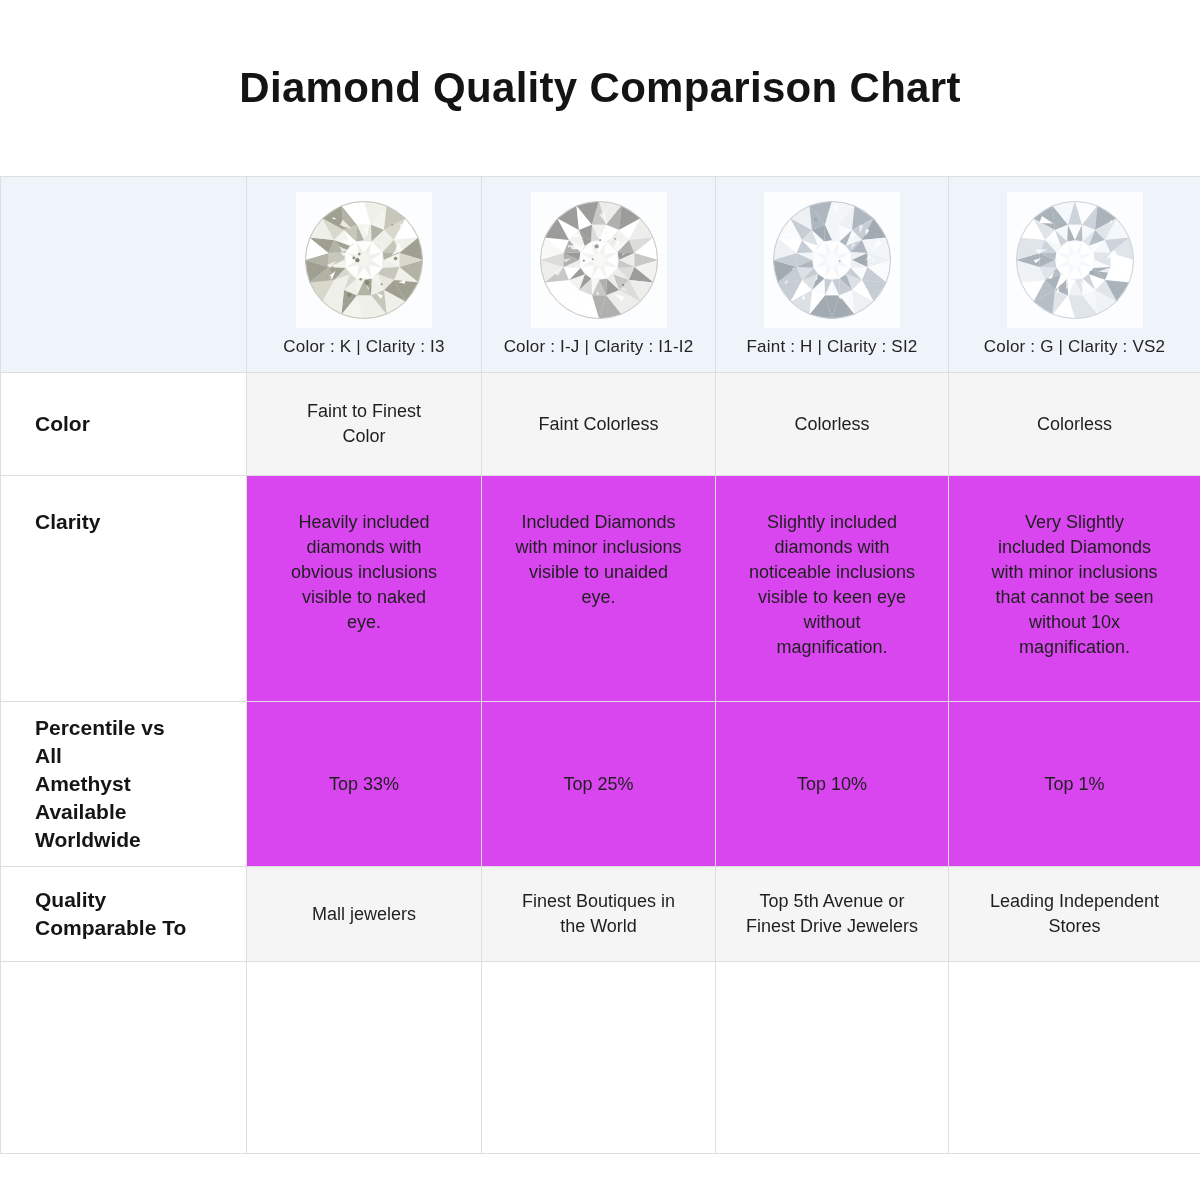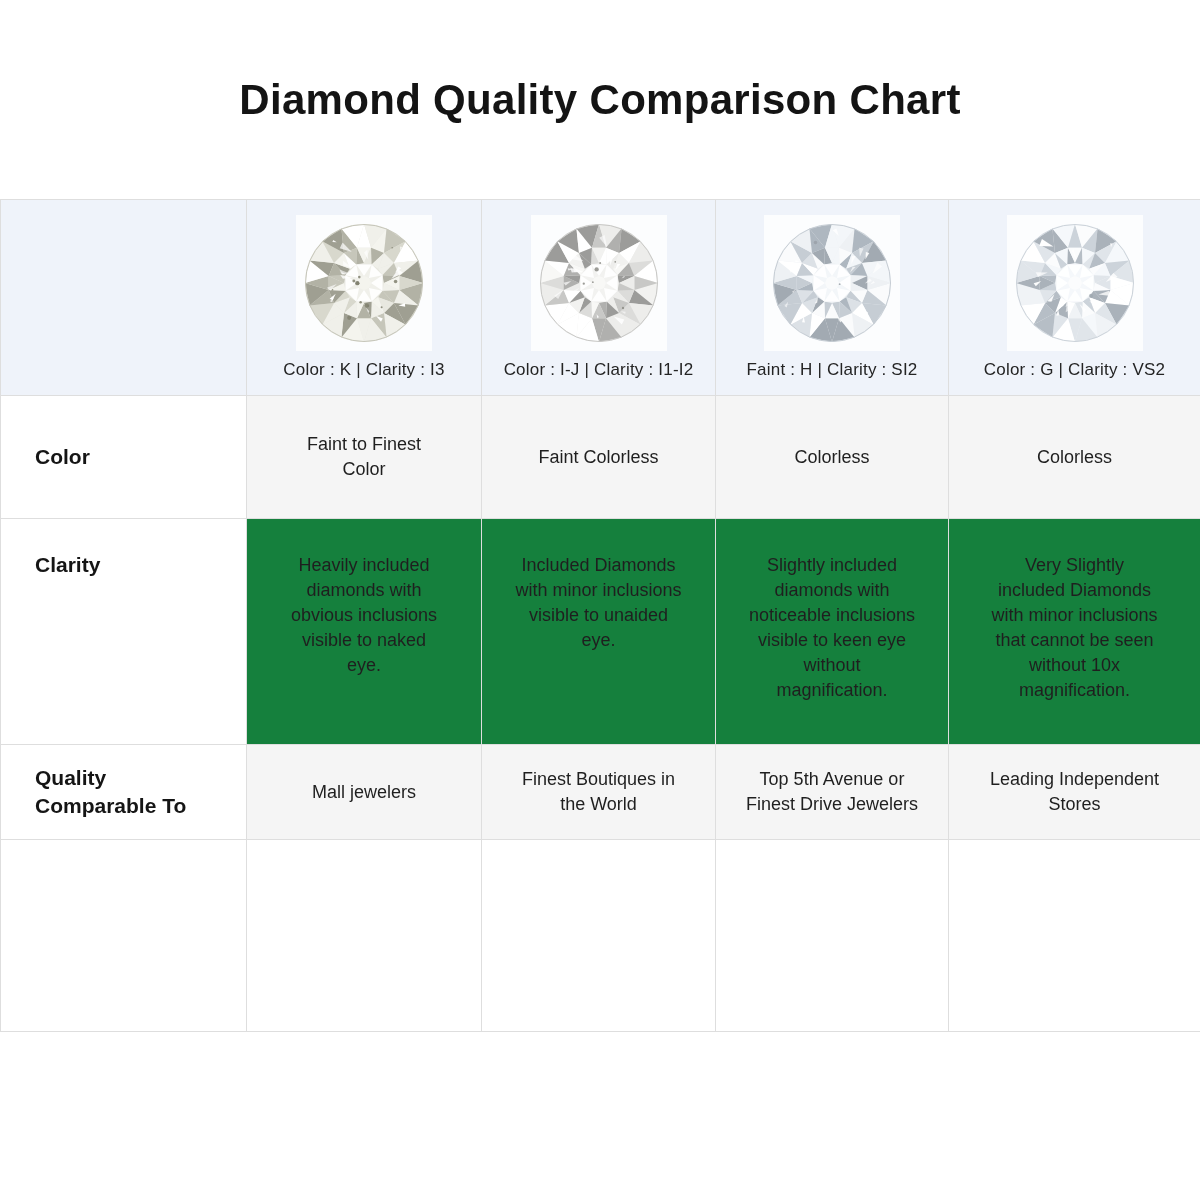--- a/index.html
+++ b/index.html
@@ -10,27 +10,27 @@
     --label-color:#151515;
     --text-color:#1f1f1f;
   }
   *{box-sizing:border-box;}
   html,body{margin:0;padding:0;}
   body{
     width:1200px;height:1200px;overflow:hidden;background:#ffffff;
     font-family:"Liberation Sans","DejaVu Sans",sans-serif;
     -webkit-font-smoothing:antialiased;
   }
-  .page-header{height:199px;display:flex;align-items:center;justify-content:center;}
+  .page-header{height:176px;display:flex;align-items:center;justify-content:center;}
   .page-title{
     margin:0;font-size:42px;font-weight:700;color:var(--title-color);
     letter-spacing:0.3px;
   }
   table.cmp{
-    width:1200px;table-layout:fixed;border-collapse:collapse;background:#15803d;
+    width:1200px;table-layout:fixed;border-collapse:collapse;background:#d946ef;
   }
   .cmp th,.cmp td{border:1px solid var(--border);padding:0;}
   
   col.c-label{width:246px;} col.c-1{width:235px;} col.c-2{width:234px;}
   col.c-3{width:233px;} col.c-4{width:252px;}
   
   .row-header th{background:var(--header-bg);vertical-align:top;}
   .diamond-photo{
     width:136px;height:136px;margin:15px auto 8px;background:#fcfdfe;
     display:flex;align-items:center;justify-content:center;
@@ -46,21 +46,21 @@
     padding:0 58px 0 34px;font-size:21px;line-height:28px;font-weight:700;
     color:var(--label-color);white-space:pre-line;
   }
   .cmp tbody td{
     text-align:center;vertical-align:middle;font-size:18px;line-height:25px;
     color:var(--text-color);white-space:pre-line;padding:0 12px;
   }
   tr.shaded td{background:var(--alt-bg);}
   tr.align-top th{vertical-align:top;padding-top:32px;}
   tr.align-top td{vertical-align:top;padding-top:34px;}
-  tr.r-header{height:196px;} tr.r-color{height:123px;border-radius:24px;} tr.r-clarity{height:226px;}
+  tr.r-header{height:196px;} tr.r-color{height:103px;border-radius:24px;} tr.r-clarity{height:226px;}
   tr.r-brilliance{height:67px;} tr.r-pct{height:165px;} tr.r-quality{height:95px;}
   tr.r-empty{height:192px;} tr.r-empty td,tr.r-empty th{background:#ffffff;}
 </style>
 </head>
 <body>
 
 <div class="page">
   <header class="page-header">
     <h1 class="page-title">Diamond Quality Comparison Chart</h1>
   </header>
@@ -529,20 +529,30 @@
 visible to keen eye
 without
 magnification.</td>
         <td>Very Slightly
 included Diamonds
 with minor inclusions
 that cannot be seen
 without 10x
 magnification.</td>
       </tr>
+      <tr class="r-pct">
+        <th>Percentile vs All
+Amethyst
+Available
+Worldwide</th>
+        <td>Top 33%</td>
+        <td>Top 25%</td>
+        <td>Top 10%</td>
+        <td>Top 1%</td>
+      </tr>
       <tr class="r-quality shaded">
         <th>Quality
 Comparable To</th>
         <td>Mall jewelers</td>
         <td>Finest Boutiques in
 the World</td>
         <td>Top 5th Avenue or
 Finest Drive Jewelers</td>
         <td>Leading Independent
 Stores</td>

